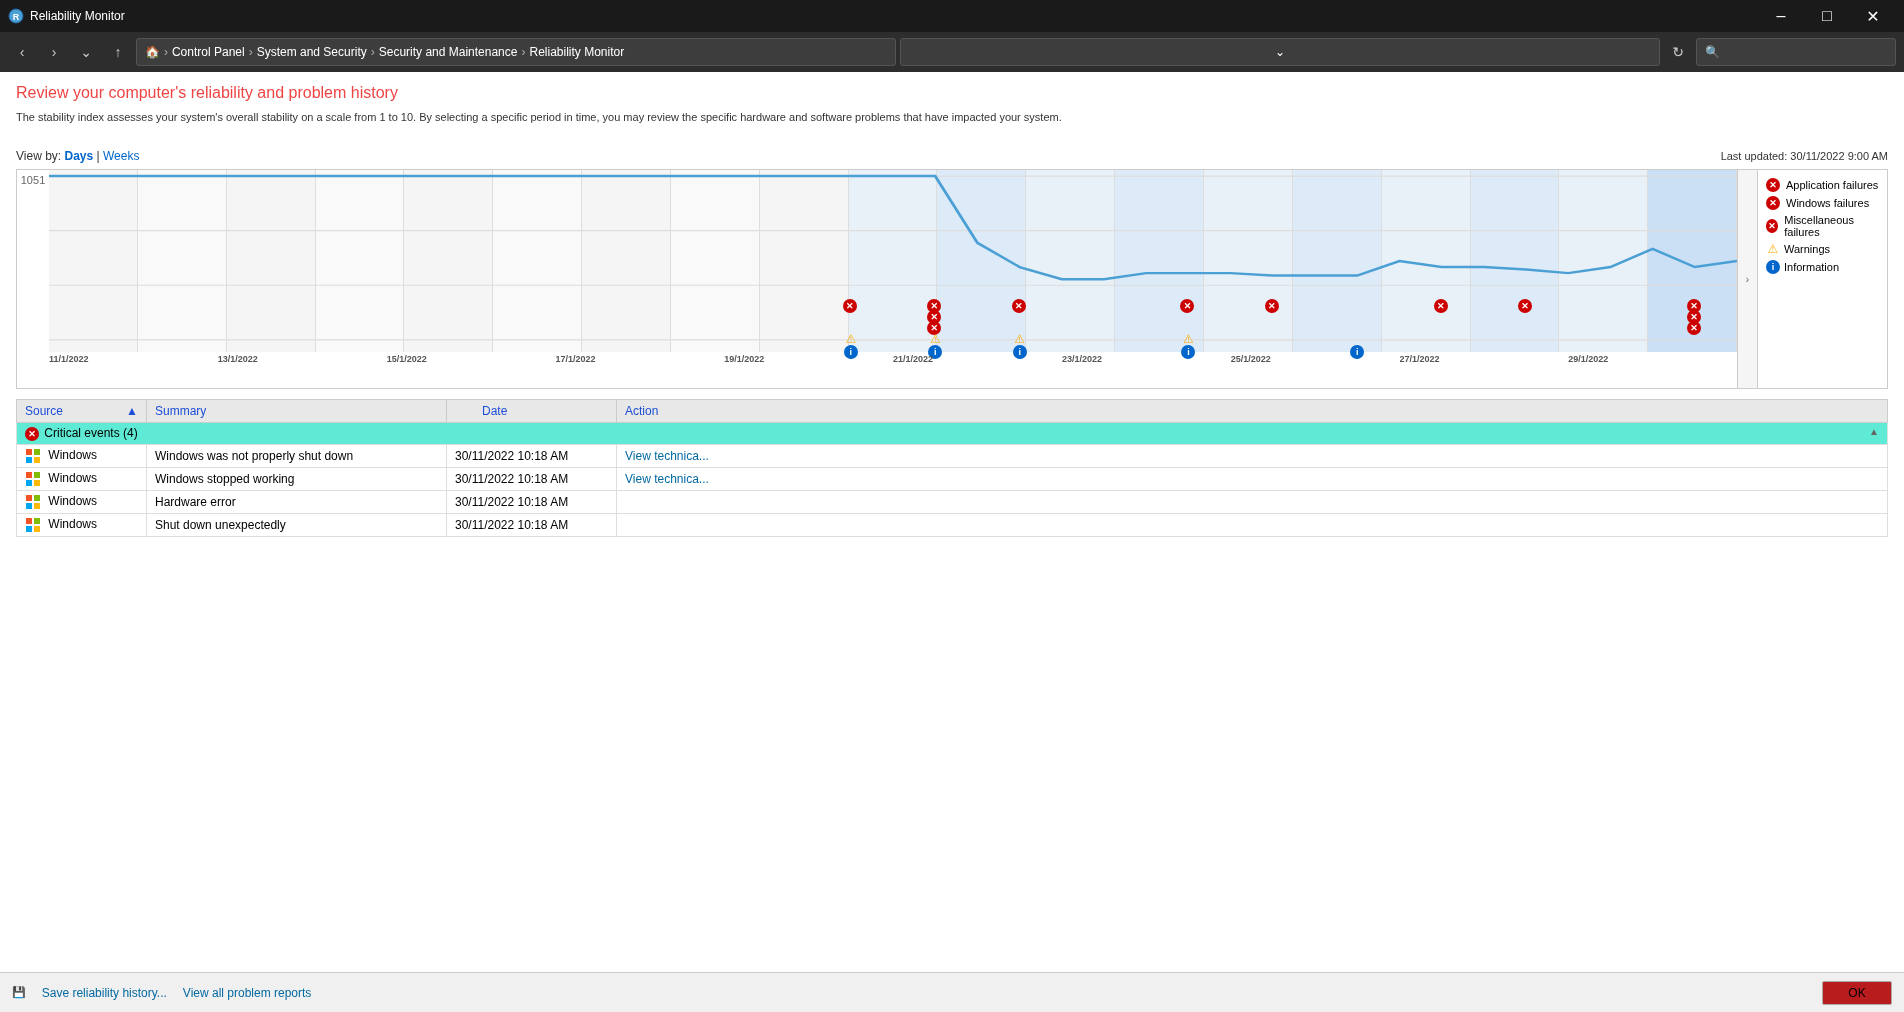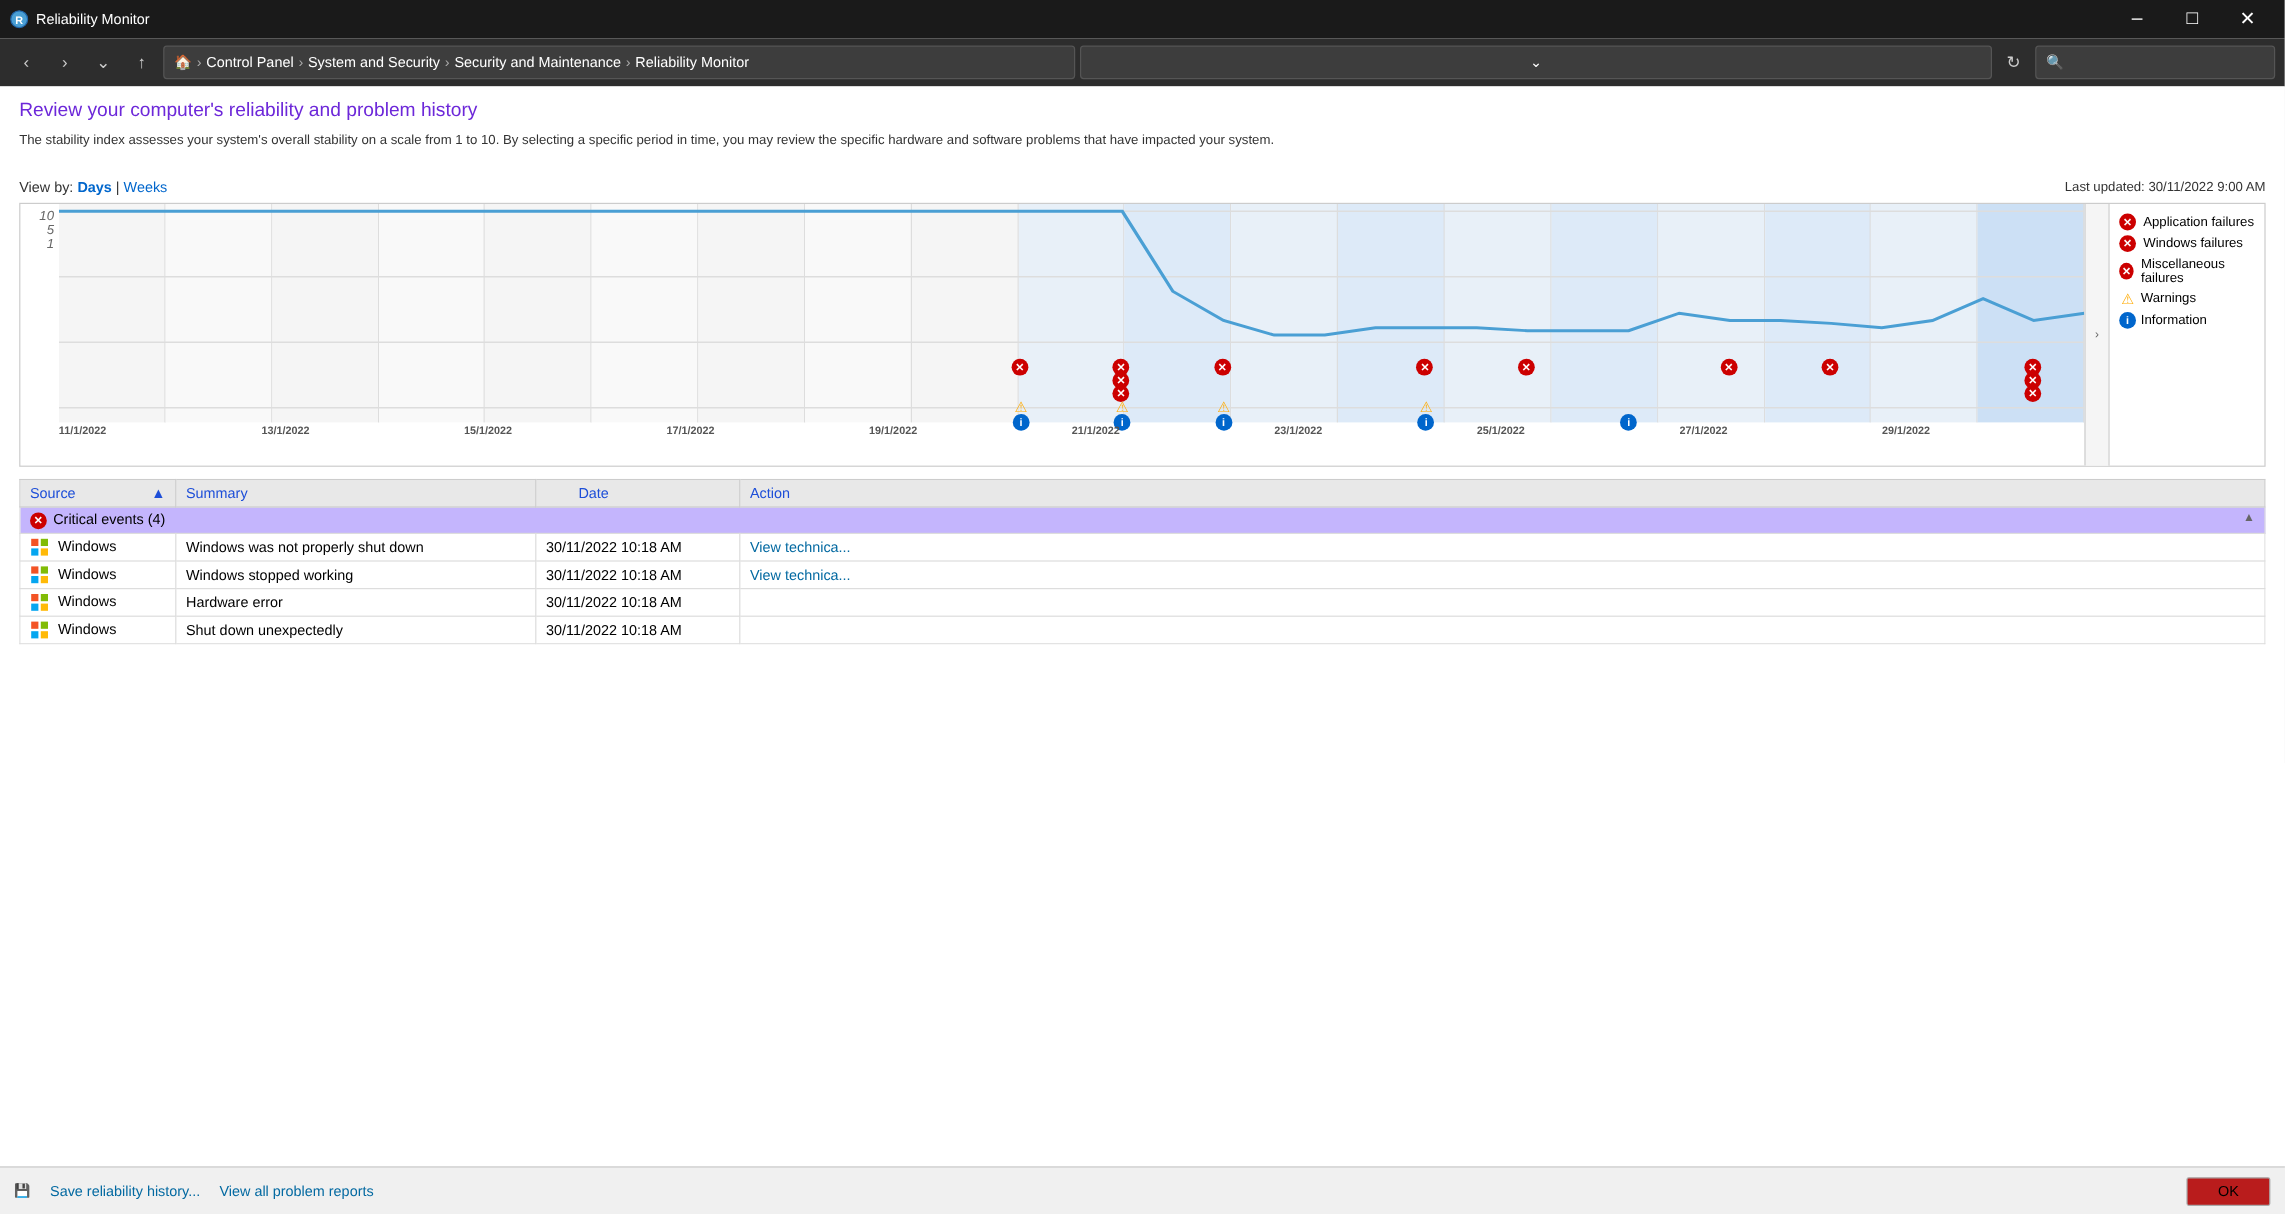--- a/index.html
+++ b/index.html
@@ -56,21 +56,21 @@
     .main-content {
       background: #fff;
       height: calc(100vh - 72px);
       display: flex;
       flex-direction: column;
       padding: 12px 16px;
       overflow: hidden;
     }
 
     .page-title {
-      color: #6d28d9;
+      color: #ef4444;
       font-size: 16px;
       font-weight: normal;
       margin-bottom: 8px;
     }
     .page-subtitle {
       font-size: 11px;
       color: #333;
       margin-bottom: 24px;
       line-height: 1.4;
     }
@@ -91,27 +91,26 @@
       border: 1px solid #ccc;
       display: flex;
       position: relative;
       height: 220px;
       background: #fff;
       margin-bottom: 10px;
     }
     .chart-y-axis {
       width: 32px;
       display: flex;
-      flex-direction: column;
-      justify-content: flex-start;
+      flex-direction: row;
+      justify-content: center;
       padding: 4px 4px 40px 4px;
       font-size: 11px;
       color: #666;
       text-align: right;
-      font-style: italic;
     }
     .chart-main {
       flex: 1;
       position: relative;
       overflow: hidden;
     }
     .chart-right-nav {
       width: 20px;
       display: flex;
       align-items: center;
@@ -572,21 +571,21 @@
         <tr>
           <th style="width:130px;">Source <span style="float:right;">▲</span></th>
           <th style="width:300px;">Summary</th>
           <th style="width:170px;padding-left:35px;">Date</th>
           <th>Action</th>
         </tr>
       </thead>
       <tbody>
 
         <tr class="section-header-row">
-          <td colspan="4" style="padding: 3px 8px; background:#c4b5fd;">
+          <td colspan="4" style="padding: 3px 8px; background:#5eead4;">
             <span class="red-x">✕</span>
             <span>Critical events (4)</span>
             <span class="collapse-btn">▲</span>
           </td>
         </tr>
 
         <tr>
           <td>
             <svg width="16" height="16" viewBox="0 0 16 16" style="vertical-align:middle;margin-right:4px;">
               <rect x="1" y="1" width="6" height="6" fill="#f35325"></rect>

